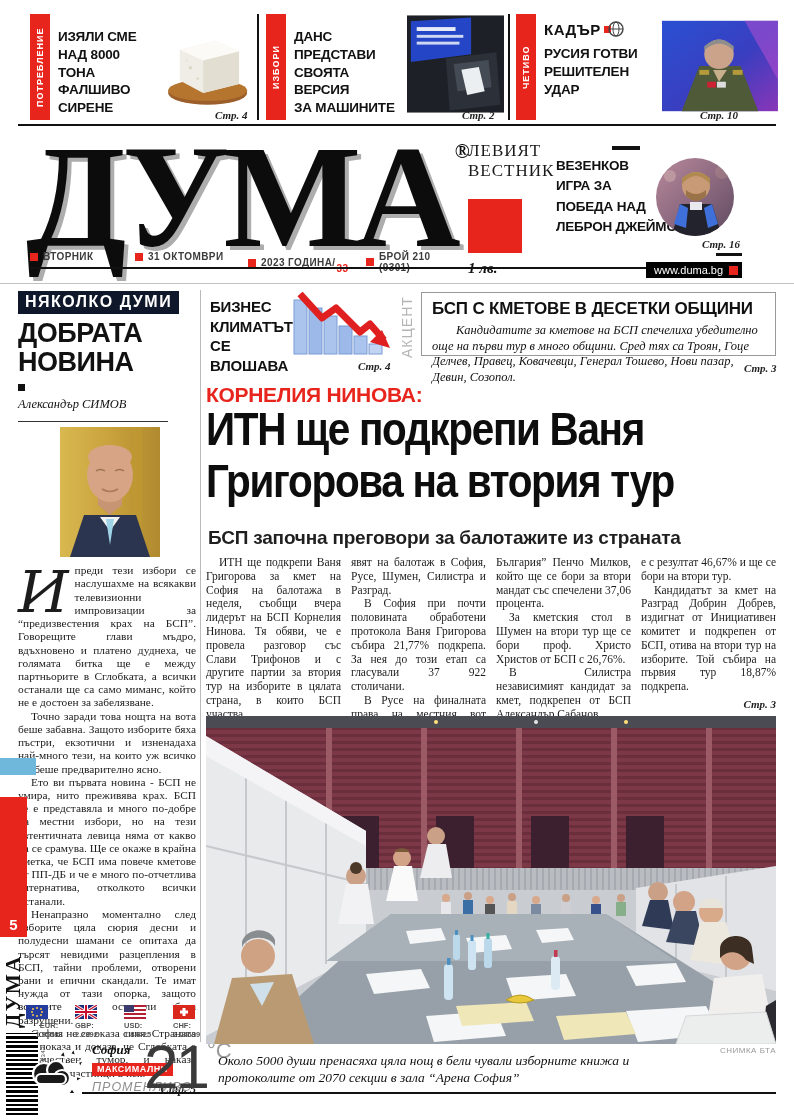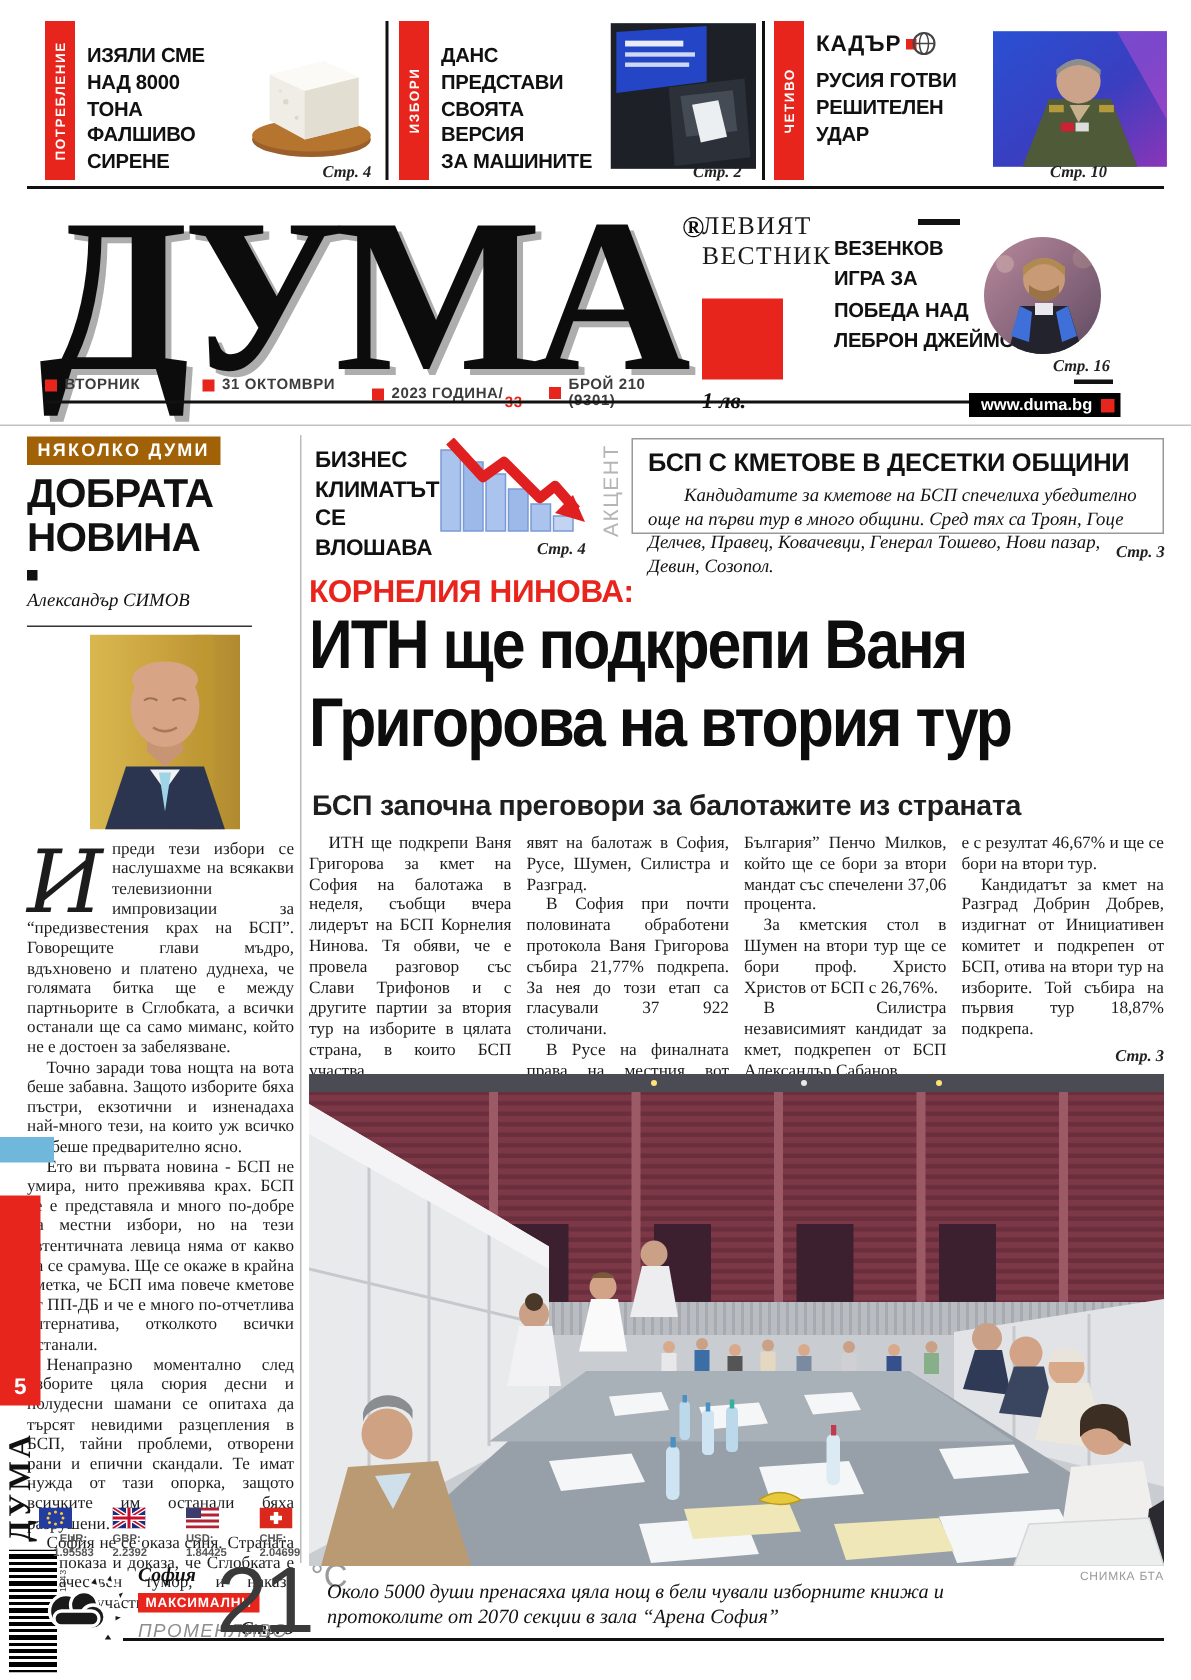--- a/index.html
+++ b/index.html
@@ -30,25 +30,25 @@
   }
   .logo sup { font-size:20px; letter-spacing:0; text-shadow:none; vertical-align:88px; }
   .tagline { font-family:"Liberation Serif", serif; font-size:17px; line-height:1.18; letter-spacing:1px; color:#1a1a1a; }
   .red-square-big { width:54px; height:54px; background:#e8251d; }
   .price { font-family:"Liberation Serif", serif; font-style:italic; font-weight:bold; font-size:15px; }
   .sports-title { font-weight:800; font-size:13.5px; line-height:1.5; letter-spacing:-.2px; }
   .dash { background:#111; }
   .dl-item { position:absolute; top:0; display:flex; align-items:center; gap:5px; font-size:10px; font-weight:bold; color:#3c3c3c; letter-spacing:.4px; }
   .dl-sq { width:8px; height:8px; background:#e8251d; flex:0 0 auto; }
   .dl-accent { color:#e8251d; }
-  .site-badge { background:#000; color:#fff; font-size:11px; font-weight:bold; display:flex; align-items:center; gap:6px; padding:2px 4px 2px 8px; }
+  .site-badge { background:#000; color:#fff; font-size:11px; font-weight:normal; display:flex; align-items:center; gap:6px; padding:2px 4px 2px 8px; }
   .site-badge .sq { width:9px; height:9px; background:#e8251d; }
   
   .op { left:18px; top:291px; width:178px; }
-  .kicker-badge { display:inline-block; background:#a16207; color:#fff; font-weight:bold; font-size:12px; letter-spacing:1.5px; padding:2px 7px 3px; }
+  .kicker-badge { display:inline-block; background:#0f172a; color:#fff; font-weight:bold; font-size:16px; letter-spacing:1.5px; padding:2px 7px 3px; }
   .op-title { font-weight:800; font-size:27px; line-height:1.06; letter-spacing:-.5px; margin-top:5px; }
   .op-bullet { width:7px; height:7px; background:#111; margin:8px 0 6px; }
   .op-author { font-family:"Liberation Serif", serif; font-style:italic; font-size:12.5px; }
   .op-hr { width:150px; height:1px; background:#333; margin-top:9px; }
   .op-photo { display:block; margin:5px 0 7px 42px; }
   .op-body { font-family:"Liberation Serif", serif; font-size:11.4px; line-height:1.16; text-align:justify; color:#1c1c1c; }
   .op-body p { text-indent:13px; }
   .op-body p.lead { text-indent:0; }
   .dropcap { float:left; font-family:"DejaVu Serif", serif; font-style:italic; font-size:58px; line-height:.78; padding:6px 6px 0 0; }
   .op-pageref { text-align:right; margin-top:2px; }

